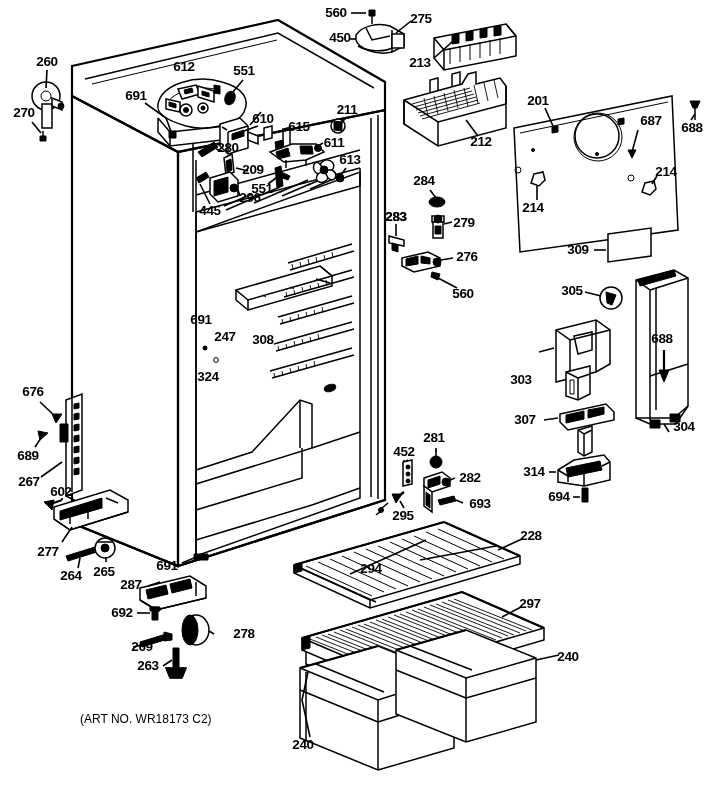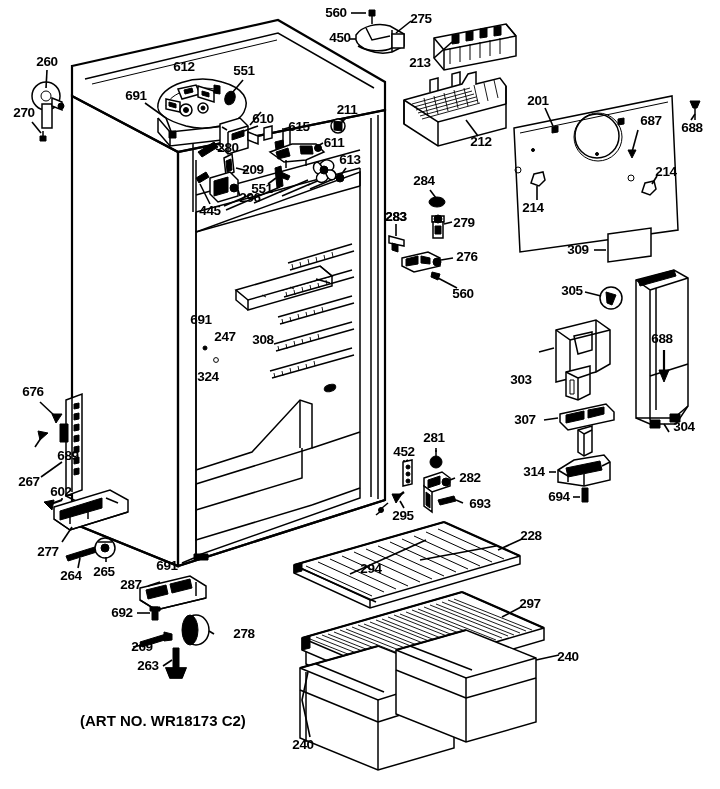--- a/index.html
+++ b/index.html
@@ -40,22 +40,22 @@
     color: #000000;
     letter-spacing: -0.4px;
     white-space: nowrap;
     line-height: 1;
     pointer-events: auto;
     transform: translate(-50%, -50%);
   }
   .art-no {
     position: absolute;
     font-family: "Liberation Sans", sans-serif;
-    font-weight: bold;
-    font-size: 15px;
+    font-weight: normal;
+    font-size: 12px;
     color: #000000;
     letter-spacing: 0px;
     white-space: nowrap;
     pointer-events: auto;
   }
   
   .ln { fill: none; stroke: #000; stroke-width: 1.5; }
   .ln-thin { fill: none; stroke: #000; stroke-width: 1; }
   .ln-thick { fill: none; stroke: #000; stroke-width: 2.2; }
   .leader { fill: none; stroke: #000; stroke-width: 1.6; }
@@ -746,21 +746,21 @@
       <div class="callout" style="left: 525px; top: 420px;">307</div>
       <div class="callout" style="left: 534px; top: 472px;">314</div>
       <div class="callout" style="left: 559px; top: 497px;">694</div>
       <div class="callout" style="left: 662px; top: 339px;">688</div>
       <div class="callout" style="left: 670px; top: 427px; margin-left: 14px;">304</div>
       <div class="callout" style="left: 201px; top: 320px;">691</div>
       <div class="callout" style="left: 225px; top: 337px;">247</div>
       <div class="callout" style="left: 263px; top: 340px;">308</div>
       <div class="callout" style="left: 208px; top: 377px;">324</div>
       <div class="callout" style="left: 33px; top: 392px;">676</div>
-      <div class="callout" style="left: 28px; top: 456px; margin-left: 40px;">689</div>
+      <div class="callout" style="left: 28px; top: 456px;">689</div>
       <div class="callout" style="left: 29px; top: 482px;">267</div>
       <div class="callout" style="left: 61px; top: 492px;">602</div>
       <div class="callout" style="left: 48px; top: 552px;">277</div>
       <div class="callout" style="left: 71px; top: 576px;">264</div>
       <div class="callout" style="left: 104px; top: 572px;">265</div>
       <div class="callout" style="left: 167px; top: 566px;">691</div>
       <div class="callout" style="left: 131px; top: 585px;">287</div>
       <div class="callout" style="left: 122px; top: 613px;">692</div>
       <div class="callout" style="left: 134px; top: 647px; margin-left: 8px;">269</div>
       <div class="callout" style="left: 228px; top: 634px; margin-left: 16px;">278</div>

